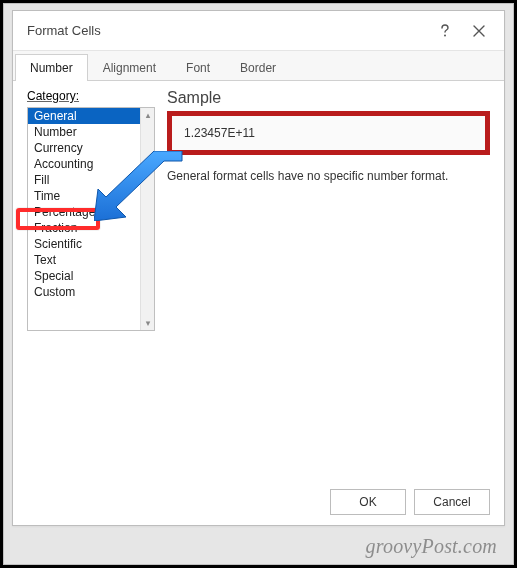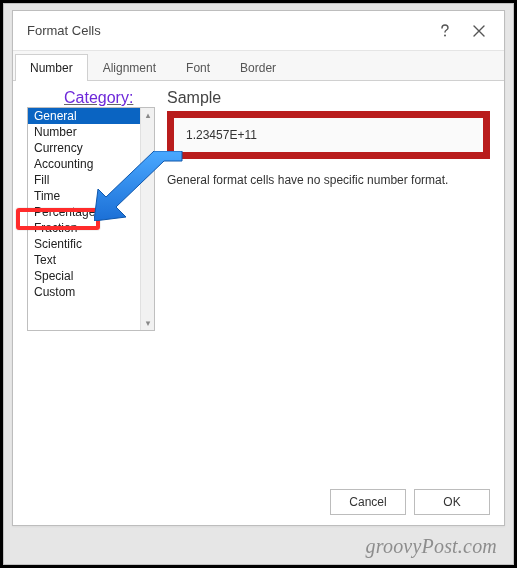--- a/index.html
+++ b/index.html
@@ -71,27 +71,26 @@
   .tab.active {
     background: #fff;
     border-color: #d0d0d0;
     color: #222;
   }
   .content {
     position: absolute;
     left: 14px; right: 14px; top: 78px; bottom: 46px;
   }
   .category-label {
-    font-size: 16px;
-    color: #6d28d9;
+    font-size: 12px;
+    color: #000000;
     margin-bottom: 2px;
     text-decoration: underline;
     text-decoration-color: #666;
     text-underline-offset: 1px;
-    margin-left: 37px;
   }
   .catbox {
     position: absolute;
     left: 0; top: 18px;
     width: 128px;
     height: 224px;
     border: 1px solid #bfbfbf;
     background: #fff;
   }
   .catlist {
@@ -129,21 +128,21 @@
   .right {
     position: absolute;
     left: 140px; right: 0; top: 0; bottom: 0;
   }
   .sample-label {
     font-size: 16px;
     color: #444;
     margin-bottom: 4px;
   }
   .sample-box {
-    border: 7px solid #b91c1c;
+    border: 5px solid #b91c1c;
     background: #fafafa;
     padding: 10px 12px;
     font-size: 12px;
     color: #333;
     margin-bottom: 14px;
   }
   .desc {
     font-size: 12px;
     color: #333;
   }
@@ -256,22 +255,22 @@
       <div class="right">
         <div class="sample-label">Sample</div>
         <div class="sample-box">
           <span>1.23457E+11</span>
         </div>
         <div class="desc">General format cells have no specific number format.</div>
       </div>
     </div>
 
     <div class="footer">
+      <div class="dlgbtn">OK</div>
       <div class="dlgbtn">Cancel</div>
-      <div class="dlgbtn">OK</div>
     </div>
 
   </div>
 
   <div class="watermark">groovyPost.com</div>
 
   <div class="highlight"></div>
   <svg class="arrow" viewBox="0 0 90 70">
     <defs>
       <linearGradient id="ag" x1="0" y1="0" x2="0" y2="1">

